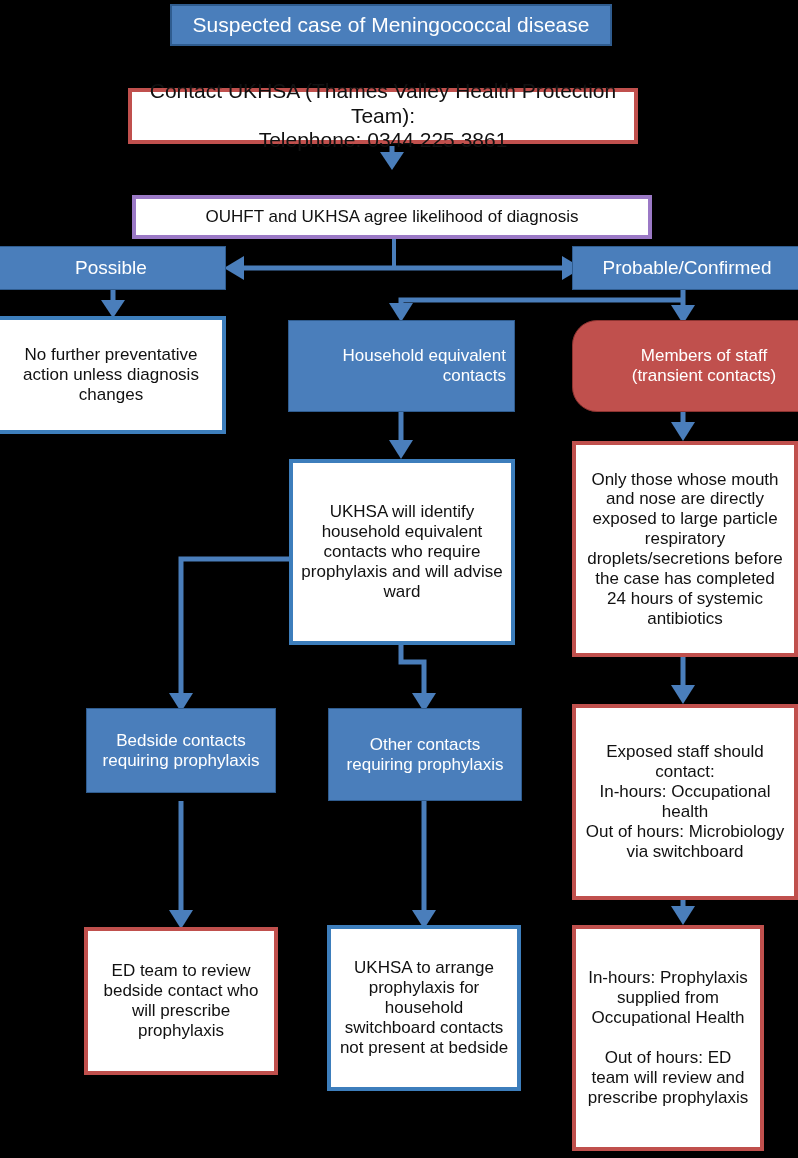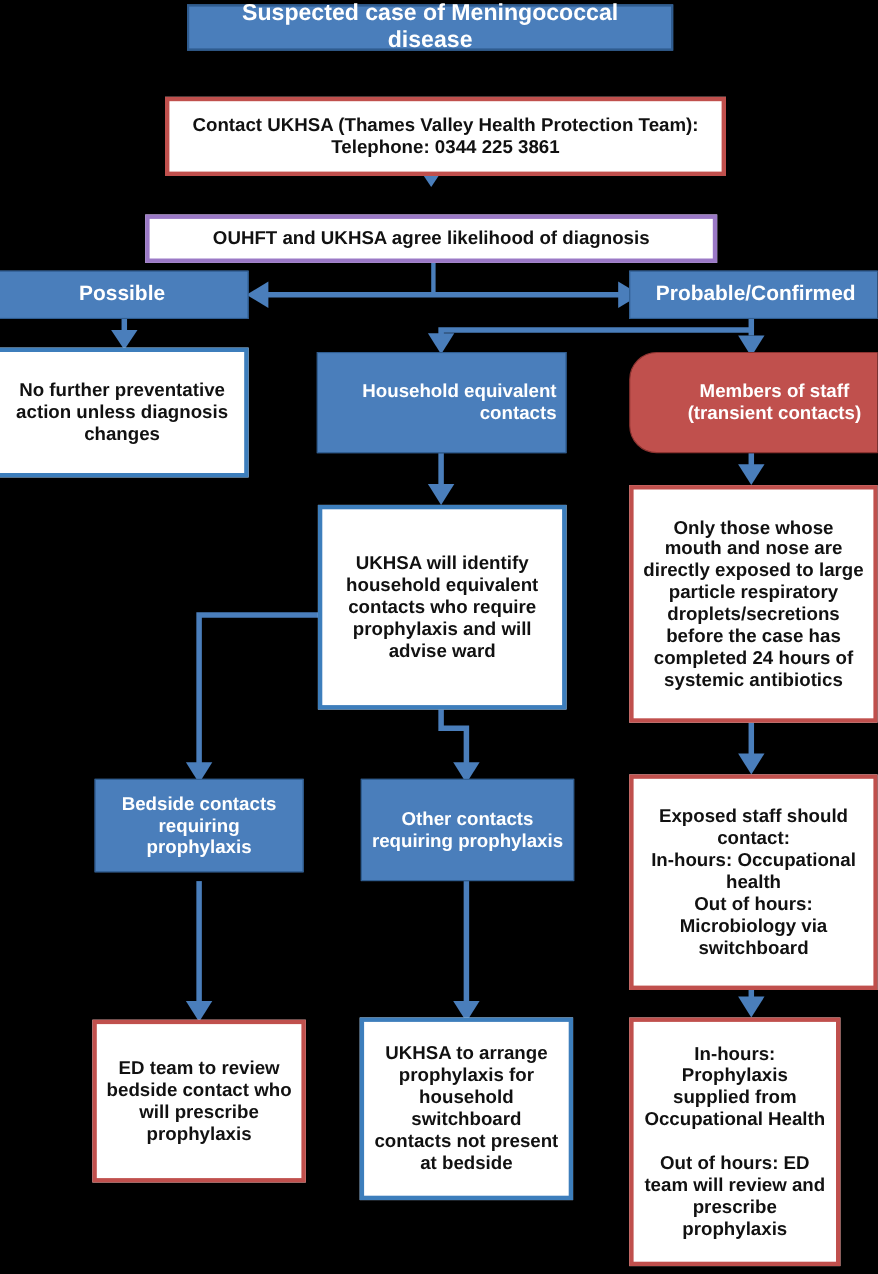--- a/index.html
+++ b/index.html
@@ -53,21 +53,21 @@
     background:#ffffff;
     color:#111111;
     border:4px solid #3d7ebc;
   }
   
   .b-red{
     background:#c0504d;
     color:#ffffff;
     border:1px solid #8c3330;
   }
-  .pad{padding:4px 8px;font-weight:bold;}
+  .pad{padding:4px 8px;}
   svg.conn{
     position:absolute;
     left:0;top:0;
     width:798px;height:1158px;
     pointer-events:none;
     overflow:visible;
   }
   .ln{stroke:#4a7ebb;stroke-width:5;fill:none;}
   .ln-thin{stroke:#4a7ebb;stroke-width:4;fill:none;}
   .ahead{fill:#4a7ebb;}
@@ -142,21 +142,21 @@
     </g>
 
     <g>
       <path class="ln" d="M683,900 L683,910"></path>
       <polygon class="ahead" points="671,906 695,906 683,925"></polygon>
     </g>
   </svg>
 
   <div class="box b-title pad" style="left:170px;top:4px;width:442px;height:42px;">Suspected case of Meningococcal disease</div>
 
-  <div class="box b-white-red pad" style="left:150px;top:88px;width:510px;height:72px;font-size:17px;">Contact UKHSA (Thames Valley Health Protection Team):
+  <div class="box b-white-red pad" style="left:128px;top:88px;width:510px;height:56px;font-size:21px;">Contact UKHSA (Thames Valley Health Protection Team):
 Telephone: 0344 225 3861</div>
 
   <div class="box b-white-purple pad" style="left:132px;top:170px;width:520px;height:44px;font-size:17px;margin-top:25px;">OUHFT and UKHSA agree likelihood of diagnosis</div>
 
   <div class="box b-fill pad" style="left:-4px;top:246px;width:230px;height:44px;font-size:19px;">Possible</div>
 
   <div class="box b-fill pad" style="left:572px;top:246px;width:230px;height:44px;font-size:19px;">Probable/Confirmed</div>
 
   <div class="box b-white-blue pad" style="left:-4px;top:316px;width:230px;height:118px;font-size:17px;">No further preventative action unless diagnosis changes</div>
 

